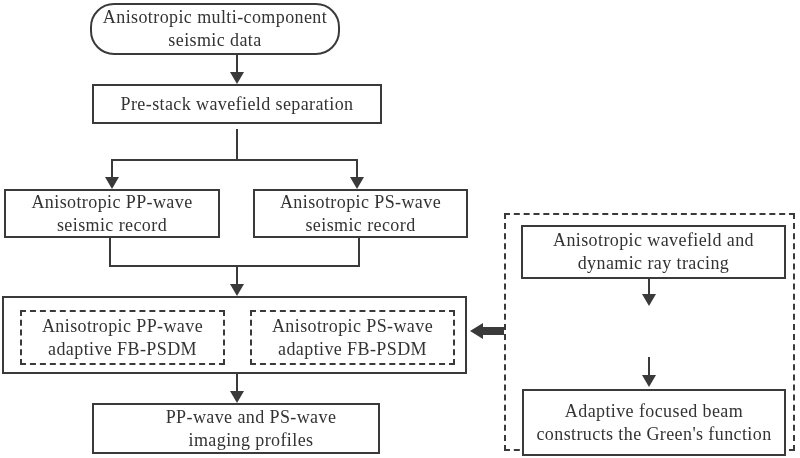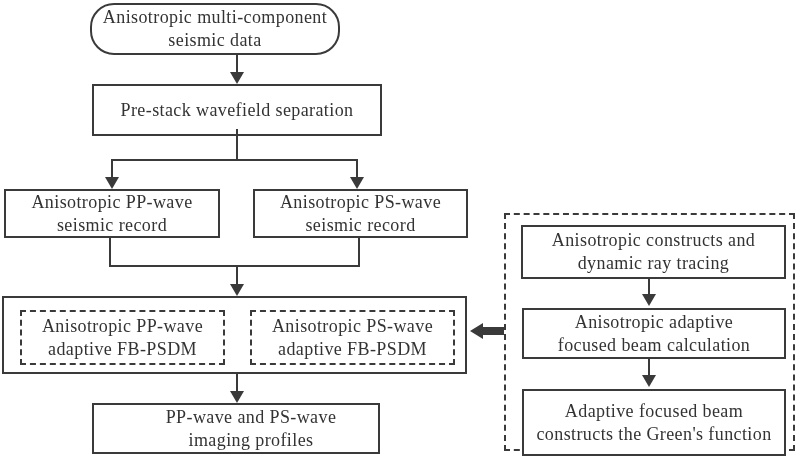--- a/index.html
+++ b/index.html
@@ -55,43 +55,41 @@
   .thick-tail { position: absolute; background: var(--line-color); }
 </style>
 </head>
 <body>
 
 <div id="stage">
 
   <div class="box" style="left:90px; top:3px; width:250px; height:52px;border-radius:24px;">Anisotropic  multi-component
 seismic data</div>
 
-  <div class="box" style="left:92px; top:84px; width:290px; height:52px;">Pre-stack wavefield separation</div>
+  <div class="box" style="left:92px; top:84px; width:290px; height:40px;">Pre-stack wavefield separation</div>
 
   <div class="box" style="left:4px; top:189px; width:216px; height:49px;">Anisotropic PP-wave
 seismic record</div>
 
   <div class="box" style="left:253px; top:189px; width:215px; height:49px;">Anisotropic PS-wave
 seismic record</div>
 
   <div class="box group" style="left:2px; top:296px; width:465px; height:78px;">
     <div class="box dashed" style="left:16px; top:12px; width:205px; height:55px;">Anisotropic PP-wave
 adaptive FB-PSDM</div>
     <div class="box dashed" style="left:246px; top:12px; width:205px; height:55px;">Anisotropic PS-wave
 adaptive FB-PSDM</div>
   </div>
 
   <div class="box" style="left:92px; top:403px; width:288px; height:51px;padding-left:30px;">PP-wave and PS-wave
 imaging profiles</div>
 
   <div class="box dashed group" style="left:504px; top:213px; width:291px; height:238px;">
-    <div class="box" style="left:15px; top:10px; width:265px; height:54px;">Anisotropic constructs and
+    <div class="box" style="left:15px; top:10px; width:265px; height:54px;">Anisotropic wavefield and
 dynamic ray tracing</div>
-    <div class="box" style="left:16px; top:93px; width:264px; height:51px;">Anisotropic adaptive
-focused beam calculation</div>
     <div class="box" style="left:16px; top:174px; width:264px; height:67px;">Adaptive focused beam
 constructs the Green's function</div>
   </div>
 
   <div class="vline" style="left:236px; top:55px; height:18px;"></div>
   <div class="arrow-down" style="left:230px; top:72px;"></div>
 
   <div class="vline" style="left:236px; top:129px; height:31px;"></div>
   <div class="hline" style="left:111px; top:159px; width:247px;"></div>
   <div class="vline" style="left:111px; top:159px; height:19px;"></div>

